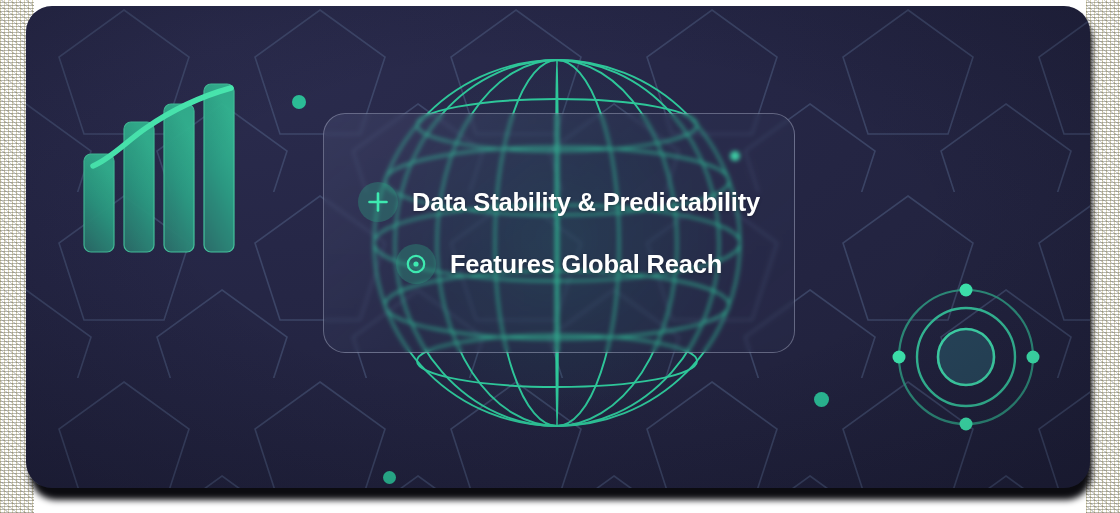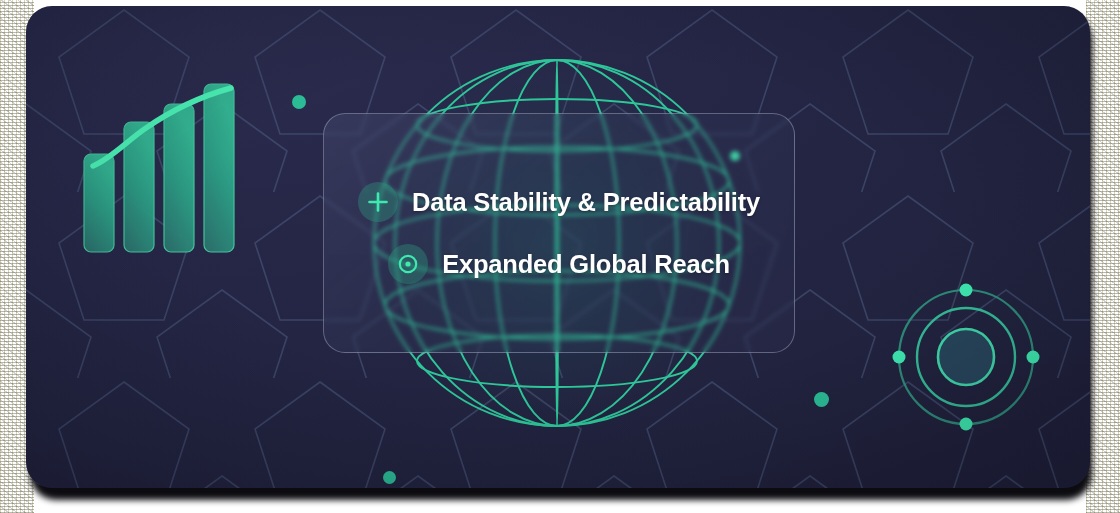--- a/index.html
+++ b/index.html
@@ -227,19 +227,19 @@
         <span class="feature-label">Data Stability &amp; Predictability</span>
       </div>
 
       <div class="feature-row">
         <span class="feature-icon">
           <svg width="24" height="24" viewBox="0 0 24 24" aria-hidden="true">
             <circle cx="12" cy="12" r="8.2" fill="none" stroke="#3ee9b0" stroke-width="2.2"></circle>
             <circle cx="12" cy="12" r="2.6" fill="#3ee9b0"></circle>
           </svg>
         </span>
-        <span class="feature-label">Expanded Global Reach</span>
+        <span class="feature-label">Features Global Reach</span>
       </div>
 
 
     </div>
   </div>
 </div>
 
 </body></html>

